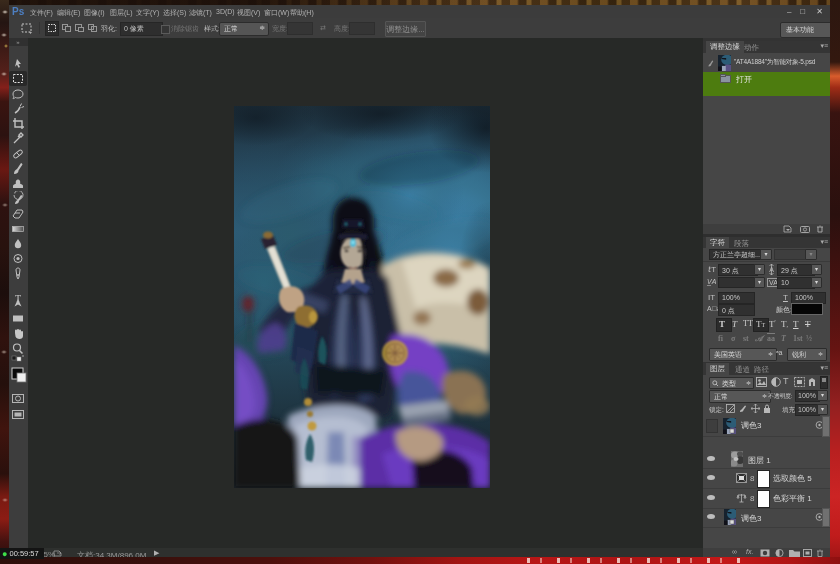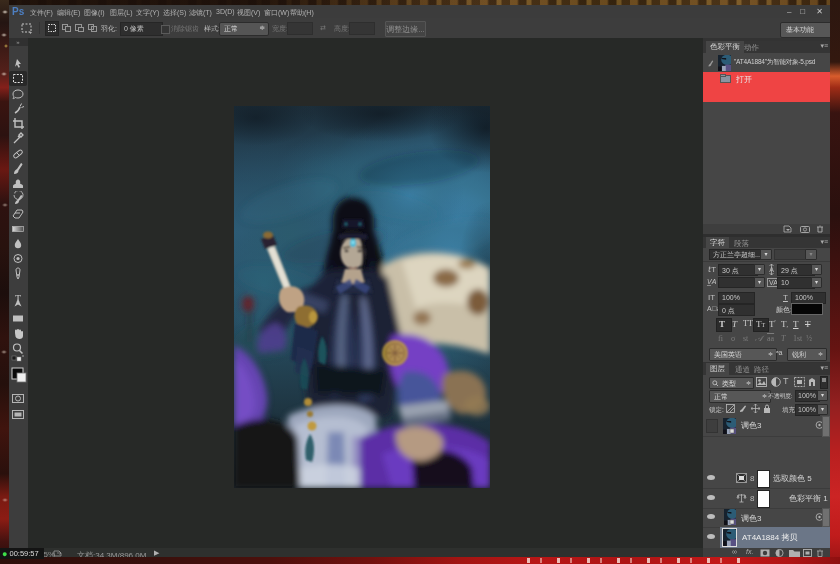--- a/index.html
+++ b/index.html
@@ -48,21 +48,21 @@
 #panelcol{left:703px;top:38px;width:128px;height:520px;background:#333333;}
 .panel{position:absolute;left:703px;width:128px;background:#464646;}
 .ptabs{position:absolute;left:703px;width:128px;height:13px;background:#353535;color:#9a9a9a;font-size:7.5px;}
 .ptab-on{position:absolute;background:#464646;color:#d8d8d8;padding:1px 4px;height:11px;}
 .ptab-off{position:absolute;color:#939393;padding:1px 4px;}
 .pfield{position:absolute;background:#303030;border:1px solid #252525;color:#c8c8c8;font-size:8px;}
 .pdrop{position:absolute;background:#575757;border:1px solid #2c2c2c;color:#d8d8d8;font-size:8px;border-radius:1px;}
 .pbtn{position:absolute;background:#4e4e4e;border:1px solid #2c2c2c;color:#cccccc;font-size:8px;border-radius:1px;text-align:center;}
 .licon{color:#c2c2c2;}
 .tsty{position:absolute;font-size:9px;color:#d0d0d0;font-family:"Liberation Serif",serif;}
-.osty{position:absolute;top:86px;font-size:8px;color:#7c7c7c;font-family:"Liberation Serif",serif;}
+.osty{position:absolute;top:86px;font-size:8px;color:#7c7c7c;font-family:"Liberation Serif",serif;font-weight:bold;}
 .lrow{position:absolute;left:0;width:128px;border-bottom:1px solid #3c3c3c;}
 .eye{position:absolute;width:8px;height:5px;border-radius:50%;background:#bdbdbd;}
 .ltext{position:absolute;top:5px;font-size:8px;color:#d6d6d6;}
 .lthumb{position:absolute;}
 </style></head>
 <body>
 <div id="page">
 <div class="abs" id="desk-top"></div>
 <div class="abs" id="win"></div>
 <div class="abs" id="menubar">
@@ -356,38 +356,38 @@
         <path d="M4 3h4M6.5 1.5L8 3 6.5 4.5" stroke="#999" stroke-width=".7" fill="none"></path>
       </svg>
  <span style="position:absolute;left:69px;top:2px;color:#9a9a9a">文档:34.3M/896.0M</span>
  <span style="position:absolute;left:146px;top:1px;color:#b0b0b0;font-size:7px">▶</span>
 </div>
 
 <div class="abs" id="panelcol"></div>
 
 <div class="abs" style="left:703px;top:38px;width:128px;height:4px;background:#333"></div>
 <div class="abs ptabs" style="top:41px;height:12px">
- <span class="ptab-on" style="left:3px;top:0px">色彩平衡</span>
+ <span class="ptab-on" style="left:3px;top:0px">调整边缘</span>
  <span class="ptab-off" style="left:37px;top:1px">动作</span>
  <span style="position:absolute;right:3px;top:1px;color:#aaa;font-size:7px">▾≡</span>
 </div>
 <div class="abs panel" style="top:53px;height:171px;font-size:8px;color:#d0d0d0">
  <svg style="position:absolute;left:4px;top:5px" width="9" height="10">
         <path d="M1.5 8.5c0-1.6.8-2.4 1.6-2.8L5.2 2.5c.5.15.8.4 1 .8L4.4 6.2C4.4 7.4 3.6 8.5 1.5 8.5z" fill="#9a9a9a"></path>
       </svg>
  <svg style="position:absolute;left:15px;top:2px;" width="13" height="16">
         <rect width="13" height="16" fill="#16222e"></rect>
         <ellipse cx="9.1" cy="4.8" rx="5.9" ry="5.1" fill="#2c5c76"></ellipse>
         <path d="M3.9 3 L3.6 4.0 L8.1 4.8 L8.1 3z" fill="#10141c"></path>
         <rect x="7.2" y="9.6" width="5.9" height="6.4" fill="#585083"></rect>
         <rect x="3.9" y="10.9" width="3.9" height="5.1" fill="#9aa4ba"></rect>
         <rect x="0" y="11.5" width="3.6" height="4.5" fill="#101018"></rect>
       </svg>
  <span style="position:absolute;left:31px;top:5px;font-size:6.5px;letter-spacing:-.2px">"AT4A1884"为智能对象-5.psd</span>
- <div style="position:absolute;left:0;top:19px;width:128px;height:30px;background:#ef4444;color:#e8e8e8">
+ <div style="position:absolute;left:0;top:19px;width:128px;height:24px;background:#4d7c0f;color:#e8e8e8">
    <svg style="position:absolute;left:17px;top:2px" width="11" height="9">
           <rect x="0.5" y="1.5" width="10" height="7" fill="#8a93a0" stroke="#555"></rect>
           <rect x="0.5" y="0.5" width="5" height="2" fill="#8a93a0" stroke="#555"></rect>
         </svg>
    <span style="position:absolute;left:33px;top:2px;font-size:8px">打开</span>
  </div>
 </div>
 <div class="abs" style="left:703px;top:224px;width:128px;height:10px;background:#3e3e3e">
  <svg style="position:absolute;left:80px;top:1px" width="9" height="8">
         <path d="M1 1h5l2 2v4H1z" fill="none" stroke="#b0b0b0" stroke-width=".8"></path>
@@ -525,71 +525,70 @@
           <rect x="0" y="11.5" width="3.6" height="4.5" fill="#101018"></rect>
           <rect x="7" y="11" width="4" height="4" fill="#ddd" stroke="#555" stroke-width=".5"></rect>
         </svg>
   <span class="ltext" style="left:38px">调色3</span>
   <svg style="position:absolute;left:112px;top:6px" width="9" height="8">
           <circle cx="4.5" cy="4" r="3.4" fill="none" stroke="#b0b0b0" stroke-width=".9"></circle>
           <circle cx="4.5" cy="4" r="1.2" fill="#b0b0b0"></circle>
         </svg>
   <div style="position:absolute;left:119px;top:1px;width:6px;height:19px;background:#707070;border:1px solid #555"></div>
  </div>
+ <div class="lrow" style="top:75px;height:18px">
+  <div class="eye" style="left:4px;top:6px"></div>
+  <svg class="lthumb" style="left:28px;top:1px" width="12" height="16">
+          <rect width="12" height="16" fill="#6e6e6e"></rect>
+          <ellipse cx="4" cy="4" rx="4" ry="3.5" fill="#9c9c9c"></ellipse>
+          <ellipse cx="9" cy="9" rx="4" ry="4" fill="#383838"></ellipse>
+          <ellipse cx="3" cy="12" rx="3.5" ry="3.5" fill="#8a8a8a"></ellipse>
+          <ellipse cx="9" cy="3" rx="3" ry="2.5" fill="#4e4e4e"></ellipse>
+          <ellipse cx="5" cy="8" rx="2.5" ry="2" fill="#c2c2c2"></ellipse>
+        </svg>
+  <span class="ltext" style="left:45px">图层 1</span>
+ </div>
  <div class="lrow" style="top:93px;height:20px">
   <div class="eye" style="left:4px;top:7px"></div>
   <svg style="position:absolute;left:33px;top:5px" width="11" height="10">
           <rect x="0.5" y="0.5" width="10" height="9" fill="#2e2e2e" stroke="#999"></rect>
           <path d="M1 1l9 8M10 1l-9 8" stroke="#999" stroke-width=".8"></path>
           <rect x="3" y="3" width="5" height="4" fill="#ddd"></rect>
         </svg>
   <span style="position:absolute;left:47px;top:6px;color:#b8b8b8;font-size:8px">8</span>
   <div style="position:absolute;left:54px;top:2px;width:11px;height:16px;background:#fdfdfd;border:1px solid #222"></div>
   <span class="ltext" style="left:70px">选取颜色 5</span>
  </div>
  <div class="lrow" style="top:113px;height:20px">
   <div class="eye" style="left:4px;top:7px"></div>
   <svg style="position:absolute;left:33px;top:5px" width="11" height="10">
           <path d="M5.5 1v8M2 2h7M2 2L1 5h2zM9 2l-1 3h2zM3.5 9h4" stroke="#b8b8b8" stroke-width=".8" fill="none"></path>
         </svg>
   <span style="position:absolute;left:47px;top:6px;color:#b8b8b8;font-size:8px">8</span>
   <div style="position:absolute;left:54px;top:2px;width:11px;height:16px;background:#fdfdfd;border:1px solid #222"></div>
-  <span class="ltext" style="left:86px">色彩平衡 1</span>
+  <span class="ltext" style="left:70px">色彩平衡 1</span>
  </div>
  <div class="lrow" style="top:133px;height:19px">
   <div class="eye" style="left:4px;top:6px"></div>
   <svg class="lthumb" style="left:21px;top:1px" width="12" height="16">
           <rect width="12" height="16" fill="#16222e"></rect>
           <ellipse cx="8.4" cy="4.8" rx="5.4" ry="5.1" fill="#2c5c76"></ellipse>
           <path d="M3.6 3 L3.4 4.0 L7.4 4.8 L7.4 3z" fill="#10141c"></path>
           <rect x="6.6" y="9.6" width="5.4" height="6.4" fill="#585083"></rect>
           <rect x="3.6" y="10.9" width="3.6" height="5.1" fill="#9aa4ba"></rect>
           <rect x="0" y="11.5" width="3.4" height="4.5" fill="#101018"></rect>
           <rect x="6" y="11" width="4" height="4" fill="#ddd" stroke="#555" stroke-width=".5"></rect>
         </svg>
   <span class="ltext" style="left:38px">调色3</span>
   <svg style="position:absolute;left:112px;top:5px" width="9" height="8">
           <circle cx="4.5" cy="4" r="3.4" fill="none" stroke="#b0b0b0" stroke-width=".9"></circle>
           <circle cx="4.5" cy="4" r="1.2" fill="#b0b0b0"></circle>
         </svg>
   <div style="position:absolute;left:119px;top:0px;width:6px;height:17px;background:#707070;border:1px solid #555"></div>
  </div>
- <div class="lrow" style="top:152px;height:21px;">
-  <div style="position:absolute;left:17px;top:0;width:111px;height:21px;background:#6b7687"></div>
-  <div class="eye" style="left:4px;top:7px"></div>
-  <svg class="lthumb" style="left:19px;top:1px;border:1px solid #ddd" width="13" height="17">
-          <rect width="13" height="17" fill="#16222e"></rect>
-          <ellipse cx="9.1" cy="5.1" rx="5.9" ry="5.4" fill="#2c5c76"></ellipse>
-          <path d="M3.9 3 L3.6 4.2 L8.1 5.1 L8.1 3z" fill="#10141c"></path>
-          <rect x="7.2" y="10.2" width="5.9" height="6.8" fill="#585083"></rect>
-          <rect x="3.9" y="11.6" width="3.9" height="5.4" fill="#9aa4ba"></rect>
-          <rect x="0" y="12.2" width="3.6" height="4.8" fill="#101018"></rect>
-        </svg>
-  <span class="ltext" style="left:39px;color:#eee">AT4A1884 拷贝</span>
- </div>
 </div>
 <div class="abs" style="left:703px;top:548px;width:128px;height:10px;background:#3e3e3e">
  <span style="position:absolute;left:29px;top:0px;color:#b0b0b0;font-size:7px">∞</span>
  <span style="position:absolute;left:43px;top:0px;color:#b0b0b0;font-size:7px;font-style:italic">fx.</span>
  <svg style="position:absolute;left:57px;top:1px" width="10" height="8">
         <rect x="0.5" y="0.5" width="9" height="7" fill="#b0b0b0"></rect>
         <circle cx="5" cy="4" r="2.2" fill="#3e3e3e"></circle>
       </svg>
  <svg style="position:absolute;left:72px;top:1px" width="9" height="8">
         <circle cx="4.5" cy="4" r="3.6" fill="none" stroke="#b0b0b0" stroke-width=".9"></circle>

